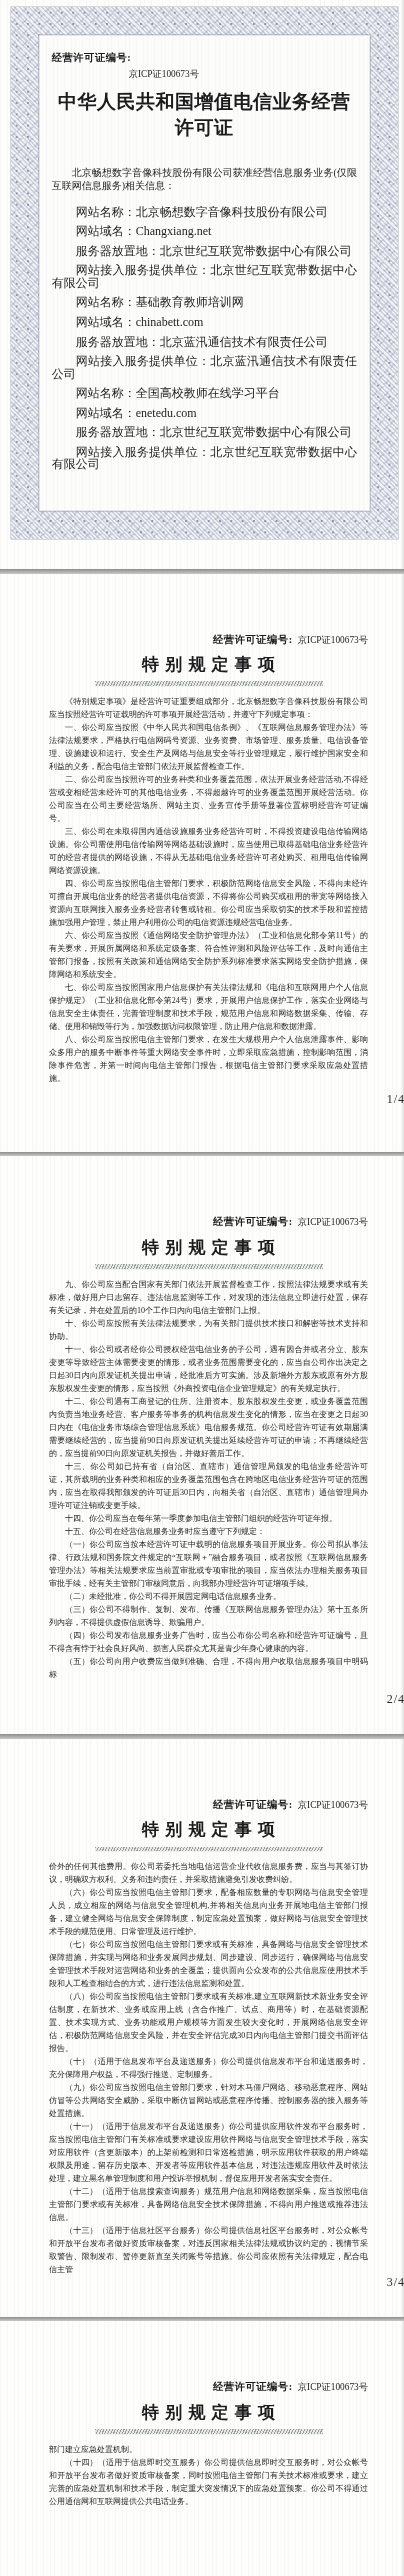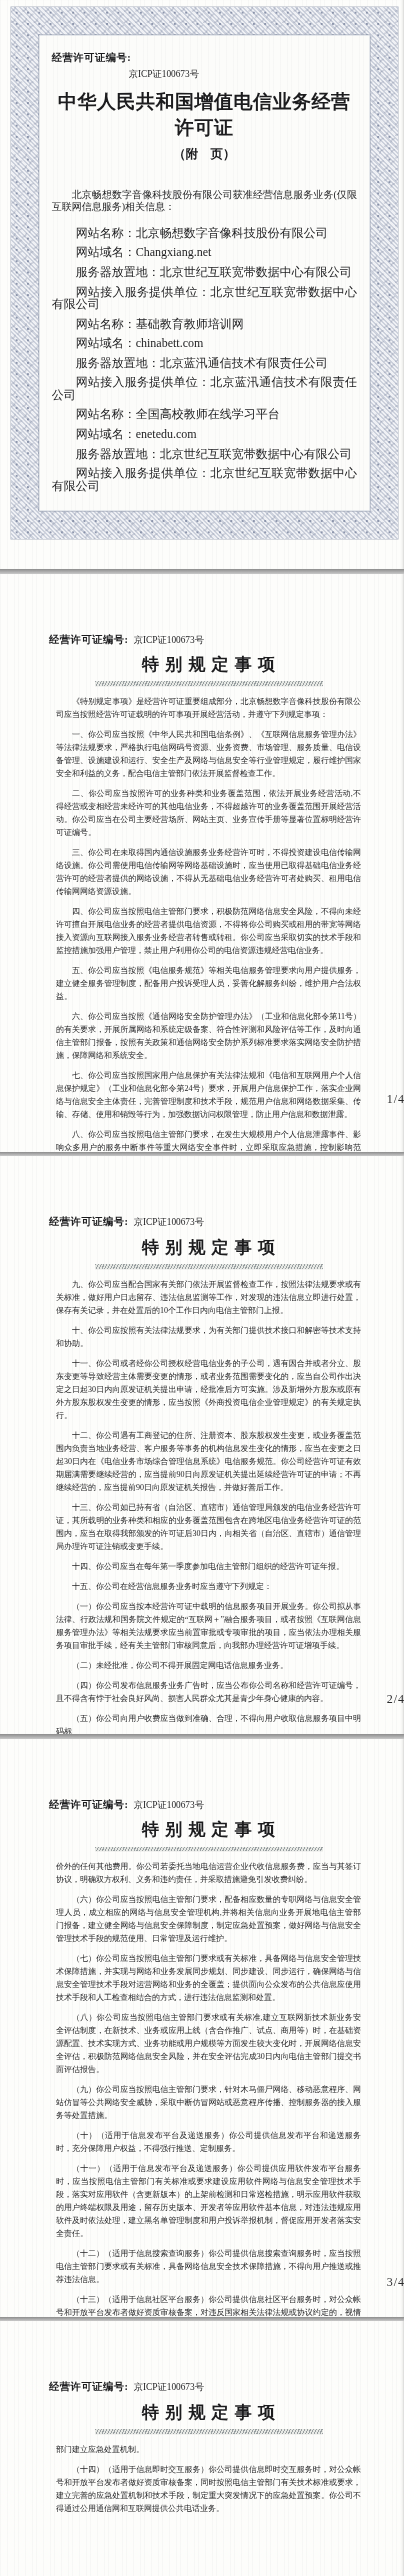--- a/index.html
+++ b/index.html
@@ -59,36 +59,36 @@
   }
   .entries{margin-top:13.4px;}
   .entry{
     font-size:12px;line-height:12.4px;margin:0 0 7.2px;
     text-indent:2em;text-align:justify;
   }
 
   
   .pv-page{height:578px;padding:59px 37px 0 49px;}
   .pv-page.pv-last{height:551px;}
-  .pv-header{font-size:9.3px;line-height:13.4px;}
+  .pv-header{font-size:9.3px;line-height:13.4px;text-align:right;}
   .pv-header .lic-label{font-size:10.3px;font-weight:bold;letter-spacing:0.5px;}
   .pv-header .lic-no{font-size:9.3px;margin-left:5.2px;}
   .pv-title{
     font-size:17px;font-weight:bold;text-align:center;
     letter-spacing:6.2px;padding-left:6.2px;
     margin:6.2px 0 0;
   }
   .ribbon{
     width:228px;height:4.6px;margin:5.2px auto 0;
     background:repeating-linear-gradient(115deg,#9aa0a2 0 1px,#e7e9e5 1px 2.6px);
     box-shadow:0 0.5px 0 rgba(0,0,0,0.08);
   }
   .pv-body{margin-top:9.3px;}
   .pv-para{
-    font-size:8px;line-height:13px;margin:7px;
+    font-size:8px;line-height:13px;margin:0;
     text-indent:2em;text-align:justify;
   }
   .pv-para.no-indent{text-indent:0;}
   .page-num{
     position:absolute;left:0;width:100%;text-align:right;
     font-size:12px;color:#2a2a2c;letter-spacing:1px;
   }
   .pn-a{top:518px;}
   .pn-b{top:536px;}
 </style>
@@ -96,21 +96,20 @@
 <body>
 
 <div class="stack">
 
   <section class="page cert-page">
     <div class="cert-frame">
       <div class="cert-inner">
         <div class="cert-lic-label">经营许可证编号:</div>
         <div class="cert-license-no">京ICP证100673号</div>
         <h1 class="cert-title">中华人民共和国增值电信业务经营许可证</h1>
-        <div class="cert-subtitle">（附　页）</div>
         <p class="cert-intro">北京畅想数字音像科技股份有限公司获准经营信息服务业务(仅限互联网信息服务)相关信息：</p>
         <div class="entries">
 
             <p class="entry"><span class="entry-label">网站名称：</span><span class="entry-value">北京畅想数字音像科技股份有限公司</span></p>
 
             <p class="entry"><span class="entry-label">网站域名：</span><span class="entry-value">Changxiang.net</span></p>
 
             <p class="entry"><span class="entry-label">服务器放置地：</span><span class="entry-value">北京世纪互联宽带数据中心有限公司</span></p>
 
             <p class="entry"><span class="entry-label">网站接入服务提供单位：</span><span class="entry-value">北京世纪互联宽带数据中心有限公司</span></p>
@@ -143,21 +142,20 @@
     </div>
     <h2 class="pv-title">特别规定事项</h2>
     <div class="ribbon"></div>
     <div class="pv-body">
 
     <p class="pv-para">《特别规定事项》是经营许可证重要组成部分，北京畅想数字音像科技股份有限公司应当按照经营许可证载明的许可事项开展经营活动，并遵守下列规定事项：</p>
         <p class="pv-para">一、你公司应当按照《中华人民共和国电信条例》、《互联网信息服务管理办法》等法律法规要求，严格执行电信网码号资源、业务资费、市场管理、服务质量、电信设备管理、设施建设和运行、安全生产及网络与信息安全等行业管理规定，履行维护国家安全和利益的义务，配合电信主管部门依法开展监督检查工作。</p>
         <p class="pv-para">二、你公司应当按照许可的业务种类和业务覆盖范围，依法开展业务经营活动,不得经营或变相经营未经许可的其他电信业务，不得超越许可的业务覆盖范围开展经营活动。你公司应当在公司主要经营场所、网站主页、业务宣传手册等显著位置标明经营许可证编号。</p>
         <p class="pv-para">三、你公司在未取得国内通信设施服务业务经营许可时，不得投资建设电信传输网络设施。你公司需使用电信传输网等网络基础设施时，应当使用已取得基础电信业务经营许可的经营者提供的网络设施，不得从无基础电信业务经营许可者处购买、租用电信传输网网络资源设施。</p>
         <p class="pv-para">四、你公司应当按照电信主管部门要求，积极防范网络信息安全风险，不得向未经许可擅自开展电信业务的经营者提供电信资源，不得将你公司购买或租用的带宽等网络接入资源向互联网接入服务业务经营者转售或转租。你公司应当采取切实的技术手段和监控措施加强用户管理，禁止用户利用你公司的电信资源违规经营电信业务。</p>
-        <p class="pv-para">五、你公司应当按照《电信服务规范》等相关电信服务管理要求向用户提供服务，建立健全服务管理制度，配备用户投诉受理人员，妥善化解服务纠纷，维护用户合法权益。</p>
         <p class="pv-para">六、你公司应当按照《通信网络安全防护管理办法》（工业和信息化部令第11号）的有关要求，开展所属网络和系统定级备案、符合性评测和风险评估等工作，及时向通信主管部门报备，按照有关政策和通信网络安全防护系列标准要求落实网络安全防护措施，保障网络和系统安全。</p>
         <p class="pv-para">七、你公司应当按照国家用户信息保护有关法律法规和《电信和互联网用户个人信息保护规定》（工业和信息化部令第24号）要求，开展用户信息保护工作，落实企业网络与信息安全主体责任，完善管理制度和技术手段，规范用户信息和网络数据采集、传输、存储、使用和销毁等行为，加强数据访问权限管理，防止用户信息和数据泄露。</p>
         <p class="pv-para">八、你公司应当按照电信主管部门要求，在发生大规模用户个人信息泄露事件、影响众多用户的服务中断事件等重大网络安全事件时，立即采取应急措施，控制影响范围，消除事件危害，并第一时间向电信主管部门报告，根据电信主管部门要求采取应急处置措施。</p>
       </div>
     <div class="page-num pn-a">1/4</div>
   </section>
 
   <div class="page-gap"></div>
 
   <section class="page pv-page">
@@ -170,44 +168,45 @@
 
     <p class="pv-para">九、你公司应当配合国家有关部门依法开展监督检查工作，按照法律法规要求或有关标准，做好用户日志留存、违法信息监测等工作，对发现的违法信息立即进行处置，保存有关记录，并在处置后的10个工作日内向电信主管部门上报。</p>
         <p class="pv-para">十、你公司应按照有关法律法规要求，为有关部门提供技术接口和解密等技术支持和协助。</p>
         <p class="pv-para">十一、你公司或者经你公司授权经营电信业务的子公司，遇有因合并或者分立、股东变更等导致经营主体需要变更的情形，或者业务范围需要变化的，应当自公司作出决定之日起30日内向原发证机关提出申请，经批准后方可实施。涉及新增外方股东或原有外方股东股权发生变更的情形，应当按照《外商投资电信企业管理规定》的有关规定执行。</p>
         <p class="pv-para">十二、你公司遇有工商登记的住所、注册资本、股东股权发生变更，或业务覆盖范围内负责当地业务经营、客户服务等事务的机构信息发生变化的情形，应当在变更之日起30日内在《电信业务市场综合管理信息系统》电信服务规范。你公司经营许可证有效期届满需要继续经营的，应当提前90日向原发证机关提出延续经营许可证的申请；不再继续经营的，应当提前90日向原发证机关报告，并做好善后工作。</p>
         <p class="pv-para">十三、你公司如已持有省（自治区、直辖市）通信管理局颁发的电信业务经营许可证，其所载明的业务种类和相应的业务覆盖范围包含在跨地区电信业务经营许可证的范围内，应当在取得我部颁发的许可证后30日内，向相关省（自治区、直辖市）通信管理局办理许可证注销或变更手续。</p>
         <p class="pv-para">十四、你公司应当在每年第一季度参加电信主管部门组织的经营许可证年报。</p>
         <p class="pv-para">十五、你公司在经营信息服务业务时应当遵守下列规定：</p>
         <p class="pv-para">（一）你公司应当按本经营许可证中载明的信息服务项目开展业务。你公司拟从事法律、行政法规和国务院文件规定的“互联网＋”融合服务项目，或者按照《互联网信息服务管理办法》等相关法规要求应当前置审批或专项审批的项目，应当依法办理相关服务项目审批手续，经有关主管部门审核同意后，向我部办理经营许可证增项手续。</p>
         <p class="pv-para">（二）未经批准，你公司不得开展固定网电话信息服务业务。</p>
+        <p class="pv-para">（三）你公司不得制作、复制、发布、传播《互联网信息服务管理办法》第十五条所列内容，不得提供虚假信息诱导、欺骗用户。</p>
         <p class="pv-para">（四）你公司发布信息服务业务广告时，应当公布你公司名称和经营许可证编号，且不得含有悖于社会良好风尚、损害人民群众尤其是青少年身心健康的内容。</p>
         <p class="pv-para">（五）你公司向用户收费应当做到准确、合理，不得向用户收取信息服务项目中明码标</p>
       </div>
     <div class="page-num pn-b">2/4</div>
   </section>
 
   <div class="page-gap"></div>
 
   <section class="page pv-page">
     <div class="pv-header">
       <span class="lic-label">经营许可证编号:</span><span class="lic-no">京ICP证100673号</span>
     </div>
     <h2 class="pv-title">特别规定事项</h2>
     <div class="ribbon"></div>
     <div class="pv-body">
 
     <p class="pv-para no-indent">价外的任何其他费用。你公司若委托当地电信运营企业代收信息服务费，应当与其签订协议，明确双方权利、义务和违约责任，并采取措施避免引发收费纠纷。</p>
         <p class="pv-para">（六）你公司应当按照电信主管部门要求，配备相应数量的专职网络与信息安全管理人员，成立相应的网络与信息安全管理机构,并将相关信息向业务开展地电信主管部门报备，建立健全网络与信息安全保障制度，制定应急处置预案，做好网络与信息安全管理技术手段的规范使用、日常管理及运行维护。</p>
         <p class="pv-para">（七）你公司应当按照电信主管部门要求或有关标准，具备网络与信息安全管理技术保障措施，并实现与网络和业务发展同步规划、同步建设、同步运行，确保网络与信息安全管理技术手段对运营网络和业务的全覆盖；提供面向公众发布的公共信息应使用技术手段和人工检查相结合的方式，进行违法信息监测和处置。</p>
         <p class="pv-para">（八）你公司应当按照电信主管部门要求或有关标准,建立互联网新技术新业务安全评估制度，在新技术、业务或应用上线（含合作推广、试点、商用等）时，在基础资源配置、技术实现方式、业务功能或用户规模等方面发生较大变化时，开展网络信息安全评估，积极防范网络信息安全风险，并在安全评估完成30日内向电信主管部门提交书面评估报告。</p>
+        <p class="pv-para">（十）（适用于信息发布平台及递送服务）你公司提供信息发布平台和递送服务时，充分保障用户权益，不得强行推送、定制服务。</p>
         <p class="pv-para">（九）你公司应当按照电信主管部门要求，针对木马僵尸网络、移动恶意程序、网站仿冒等公共网络安全威胁，采取中断仿冒网站或恶意程序传播、控制服务器的接入服务等处置措施。</p>
-        <p class="pv-para">（十）（适用于信息发布平台及递送服务）你公司提供信息发布平台和递送服务时，充分保障用户权益，不得强行推送、定制服务。</p>
         <p class="pv-para">（十一）（适用于信息发布平台及递送服务）你公司提供应用软件发布平台服务时，应当按照电信主管部门有关标准或要求建设应用软件网络与信息安全管理技术手段，落实对应用软件（含更新版本）的上架前检测和日常巡检措施，明示应用软件获取的用户终端权限及用途，留存历史版本、开发者等应用软件基本信息，对违法违规应用软件及时依法处理，建立黑名单管理制度和用户投诉举报机制，督促应用开发者落实安全责任。</p>
-        <p class="pv-para">（十二）（适用于信息搜索查询服务）你公司提供信息搜索查询服务时，应当按照电信主管部门要求或有关标准，具备网络信息安全技术保障措施，不得向用户推送或推荐违法信息。</p>
+        <p class="pv-para">（十二）（适用于信息搜索查询服务）规范用户信息和网络数据采集，应当按照电信主管部门要求或有关标准，具备网络信息安全技术保障措施，不得向用户推送或推荐违法信息。</p>
         <p class="pv-para">（十三）（适用于信息社区平台服务）你公司提供信息社区平台服务时，对公众帐号和开放平台发布者做好资质审核备案，对违反国家相关法律法规或协议约定的，视情节采取警告、限制发布、暂停更新直至关闭账号等措施。你公司应依照有关法律规定，配合电信主管</p>
       </div>
     <div class="page-num pn-b">3/4</div>
   </section>
 
   <div class="page-gap"></div>
 
   <section class="page pv-page pv-last">
     <div class="pv-header">
       <span class="lic-label">经营许可证编号:</span><span class="lic-no">京ICP证100673号</span>

